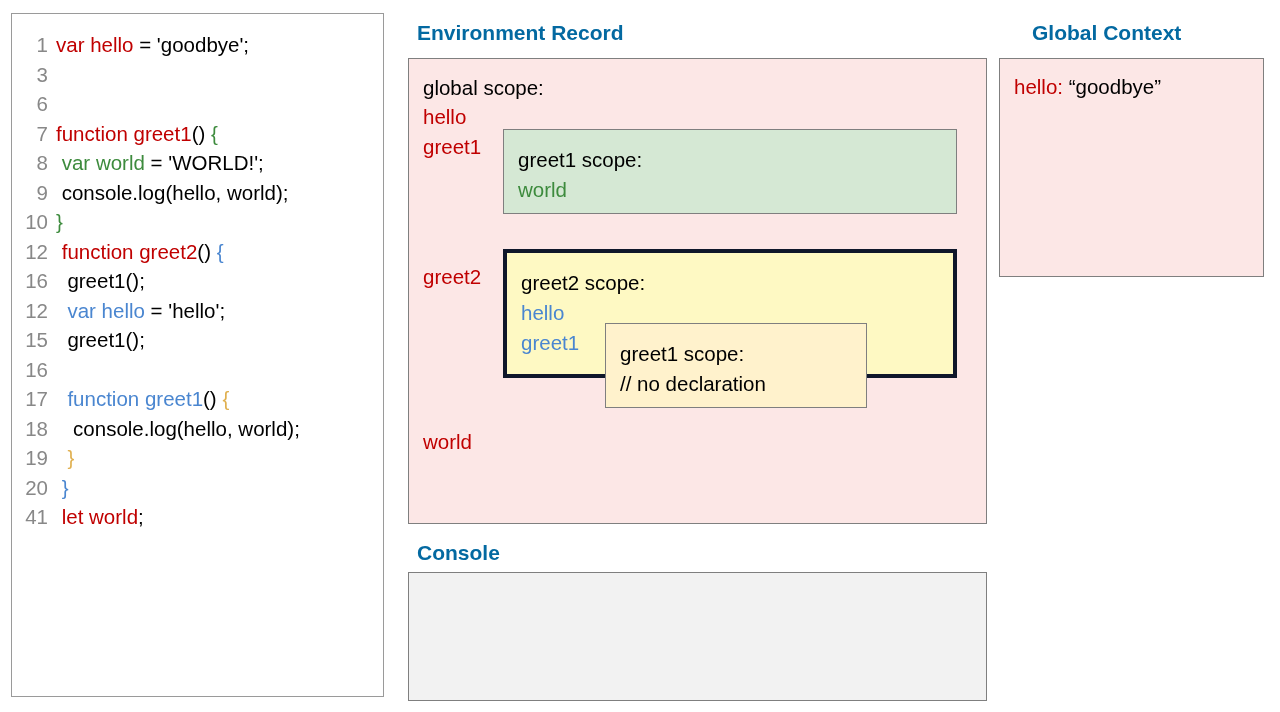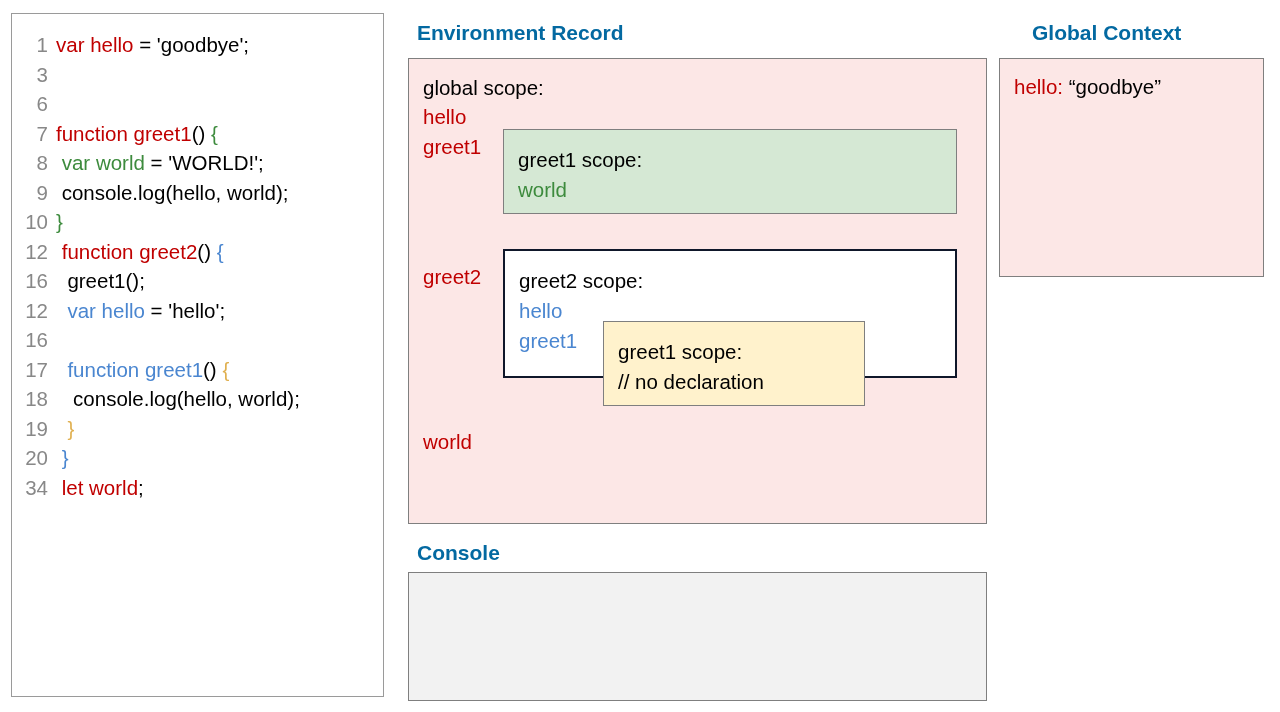--- a/index.html
+++ b/index.html
@@ -106,22 +106,22 @@
   }
   #greet1-scope-heading { left: 14px; top: 20px; color: #000000; }
   #greet1-scope-world   { left: 14px; top: 50px; color: #3d8b3d; }
 
   #greet2-scope-box {
     position: absolute;
     left: 94px;
     top: 190px;
     width: 454px;
     height: 129px;
-    background: #ffffff;
-    border: 2px solid #0f172a;
+    background: #fef9c3;
+    border: 4px solid #0f172a;
     box-sizing: border-box;
   }
   #greet2-scope-heading { left: 14px; top: 20px; color: #000000; }
   #greet2-scope-hello   { left: 14px; top: 50px; color: #4a86d0; }
   #greet2-scope-greet1  { left: 14px; top: 80px; color: #4a86d0; }
 
   #greet1-inner-box {
     position: absolute;
     left: 98px;
     top: 70px;
@@ -176,26 +176,27 @@
       <div class="code-line"><span class="ln">1</span><span class="code-text"><span class="tok-red">var hello</span><span class="tok-plain"> = 'goodbye';</span></span></div>
       <div class="code-line"><span class="ln">3</span><span class="code-text"></span></div>
       <div class="code-line"><span class="ln">6</span><span class="code-text"></span></div>
       <div class="code-line"><span class="ln">7</span><span class="code-text"><span class="tok-red">function greet1</span><span class="tok-plain">() </span><span class="tok-green">{</span></span></div>
       <div class="code-line"><span class="ln">8</span><span class="code-text"><span class="tok-plain"> </span><span class="tok-green">var world</span><span class="tok-plain"> = 'WORLD!';</span></span></div>
       <div class="code-line"><span class="ln">9</span><span class="code-text"><span class="tok-plain"> console.log(hello, world);</span></span></div>
       <div class="code-line"><span class="ln">10</span><span class="code-text"><span class="tok-green">}</span></span></div>
       <div class="code-line"><span class="ln">12</span><span class="code-text"><span class="tok-plain"> </span><span class="tok-red">function greet2</span><span class="tok-plain">() </span><span class="tok-blue">{</span></span></div>
       <div class="code-line"><span class="ln">16</span><span class="code-text"><span class="tok-plain">  greet1();</span></span></div>
       <div class="code-line"><span class="ln">12</span><span class="code-text"><span class="tok-plain">  </span><span class="tok-blue">var hello</span><span class="tok-plain"> = 'hello';</span></span></div>
+      <div class="code-line"><span class="ln">15</span><span class="code-text"><span class="tok-plain">  greet1();</span></span></div>
       <div class="code-line"><span class="ln">16</span><span class="code-text"></span></div>
       <div class="code-line"><span class="ln">17</span><span class="code-text"><span class="tok-plain">  </span><span class="tok-blue">function greet1</span><span class="tok-plain">() </span><span class="tok-yellow">{</span></span></div>
       <div class="code-line"><span class="ln">18</span><span class="code-text"><span class="tok-plain">   console.log(hello, world);</span></span></div>
       <div class="code-line"><span class="ln">19</span><span class="code-text"><span class="tok-plain">  </span><span class="tok-yellow">}</span></span></div>
       <div class="code-line"><span class="ln">20</span><span class="code-text"><span class="tok-plain"> </span><span class="tok-blue">}</span></span></div>
-      <div class="code-line"><span class="ln">34</span><span class="code-text"><span class="tok-plain"> </span><span class="tok-red">let world</span><span class="tok-plain">;</span></span></div>
+      <div class="code-line"><span class="ln">41</span><span class="code-text"><span class="tok-plain"> </span><span class="tok-red">let world</span><span class="tok-plain">;</span></span></div>
     </div>
 </div>
 
 <div class="section-title" id="env-title">Environment Record</div>
 
 <div id="env-record">
 
   <div class="scope-label" id="env-heading">global scope:</div>
 
   <div class="scope-label" id="env-var-hello">hello</div>

